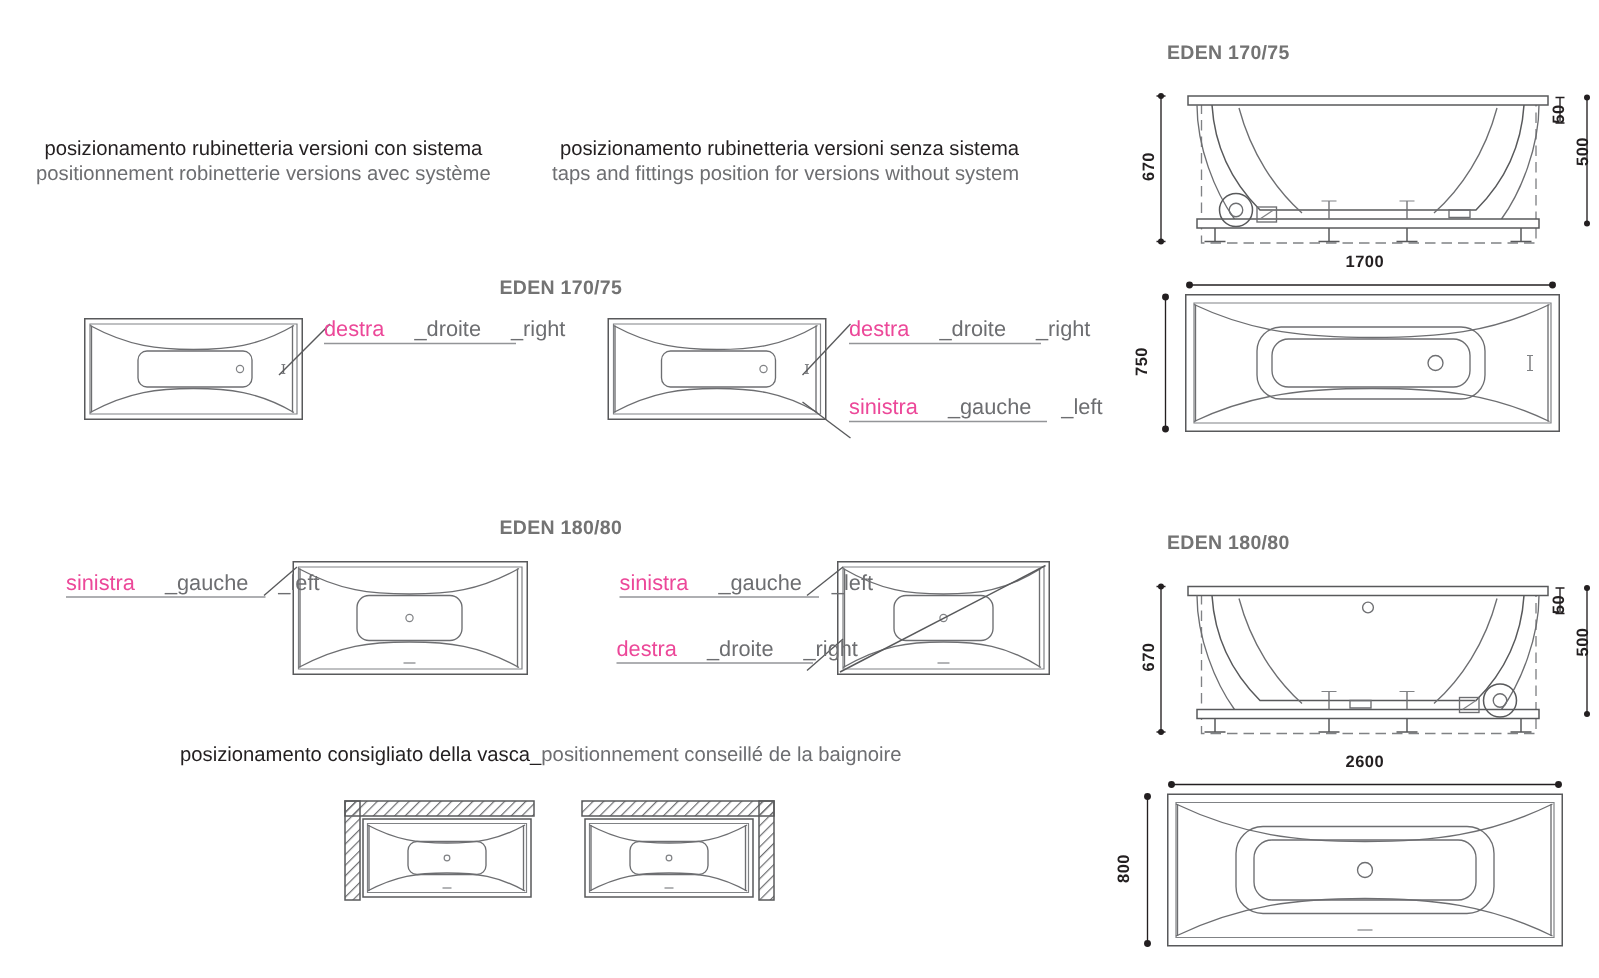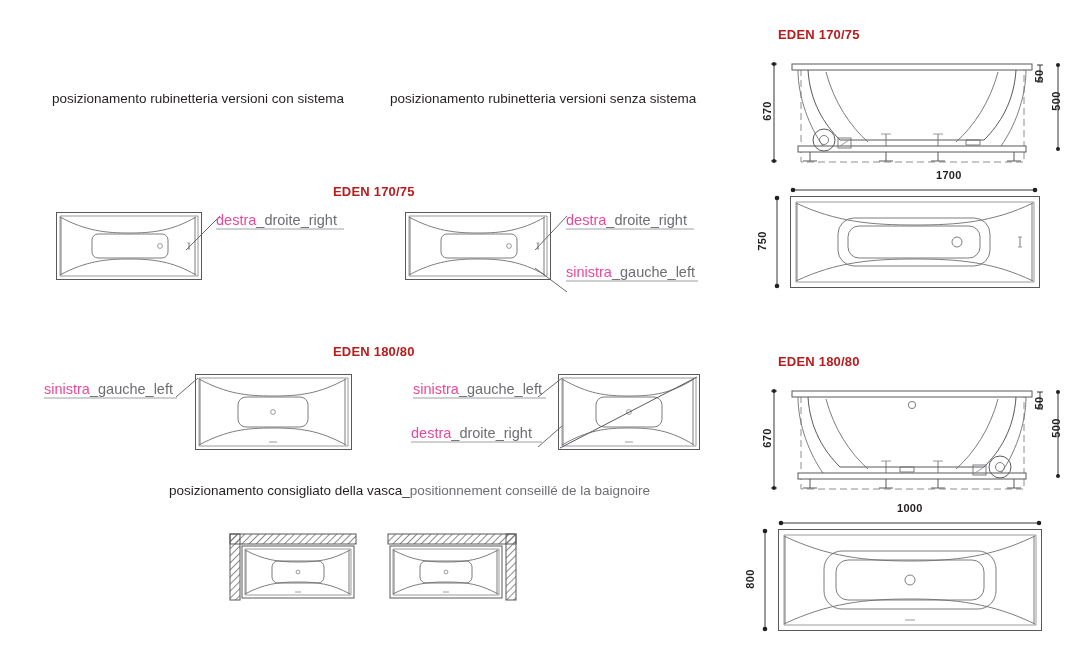--- a/index.html
+++ b/index.html
@@ -2,45 +2,47 @@
 <html><head>
 <meta charset="utf-8">
 <style>
   html,body{margin:0;padding:0;background:#ffffff;}
   body{width:1066px;height:652px;position:relative;overflow:hidden;
        font-family:"Liberation Sans",sans-serif;color:#231f20;}
   .abs{position:absolute;}
   .cap{font-size:13.5px;line-height:17px;white-space:nowrap;}
   .cap .it{color:#231f20;}
   .cap .fr,.cap .en{color:#6d6e71;}
-  .ttl{font-size:13px;font-weight:bold;color:#b91c1c;white-space:nowrap;letter-spacing:.2px;}
+  .ttl{font-size:13px;font-weight:bold;color:#737373;white-space:nowrap;letter-spacing:.2px;}
   .lbl{font-size:14.5px;white-space:nowrap;}
   .lbl .a{color:#ec4899;}
-  .lbl .b{color:#6d6e71;}
+  .lbl .b{color:#6d6e71;padding-left:20px;}
   .dim{font-size:11px;font-weight:bold;color:#231f20;letter-spacing:.3px;}
   .vert{transform:rotate(-90deg);transform-origin:center center;}
   svg{display:block;overflow:visible;}
   .ln{fill:none;stroke:#58595b;stroke-width:1;}
   .ln2{fill:none;stroke:#6d6e71;stroke-width:.9;}
   .thin{fill:none;stroke:#808285;stroke-width:.8;}
   .dash{fill:none;stroke:#808285;stroke-width:.9;stroke-dasharray:7 4;}
   .dimline{fill:none;stroke:#231f20;stroke-width:.9;}
   .leader{fill:none;stroke:#58595b;stroke-width:.9;}
   .under{fill:none;stroke:#939598;stroke-width:.9;}
   .wh{fill:#ffffff;}
 </style>
 </head>
 <body>
 
-<div class="abs cap" style="left:52px;top:90px;text-align:center;">
+<div class="abs cap" style="left:24px;top:90px;text-align:center;">
   <div class="it">posizionamento rubinetteria versioni con sistema</div>
-</div>
-
-<div class="abs cap" style="left:390px;top:90px;text-align:right;">
+  <div class="fr">positionnement robinetterie versions avec système</div>
+</div>
+
+<div class="abs cap" style="left:368px;top:90px;text-align:right;">
   <div class="it">posizionamento rubinetteria versioni senza sistema</div>
+  <div class="en">taps and fittings position for versions without system</div>
 </div>
 
 <div class="abs ttl" style="left:333px;top:184px;">EDEN 170/75</div>
 
 <div class="abs" style="left:56px;top:212px;">
   <svg width="146" height="68" viewBox="0 0 146 68">
     <rect class="ln" x="0.5" y="0.5" width="145" height="67"></rect>
     <path class="thin" d="M4 4 H142 V64 H4 Z"></path>
     <path class="ln2" d="M4 5 C30 19, 50 21, 73 21 C96 21, 116 19, 140 5"></path>
     <path class="ln2" d="M4 63 C30 49, 50 47, 73 47 C96 47, 116 49, 140 63"></path>
@@ -164,21 +166,21 @@
       <path class="leader" d="M0 23 L24 2"></path>
     </svg>
 </div>
 <div class="abs" style="left:411px;top:425px;">
   <div class="lbl"><span class="a">destra</span><span class="b">_droite</span><span class="b">_right</span></div>
   <svg width="131" height="4" viewBox="0 0 131 4">
       <path class="under" d="M0 1 H131"></path>
     </svg>
 </div>
 
-<div class="abs cap" style="left:120px;top:482px;text-align:right;width:530px;">
+<div class="abs cap" style="left:120px;top:494px;text-align:left;width:530px;">
   <div><span class="it">posizionamento consigliato della vasca_</span><span class="fr">positionnement conseillé de la baignoire</span></div>
 </div>
 
 <div class="abs" style="left:230px;top:534px;">
   <svg width="126" height="66" viewBox="0 0 126 66">
     <defs>
       <pattern id="hatchA" width="5" height="5" patternTransform="rotate(45)" patternUnits="userSpaceOnUse">
         <line x1="0" y1="0" x2="0" y2="5" stroke="#6d6e71" stroke-width="1.6"></line>
       </pattern>
     </defs>
@@ -266,21 +268,21 @@
 <div class="abs dim vert" style="left:1033px;top:70px;">50</div>
 <div class="abs dim vert" style="left:1046px;top:95px;">500</div>
 
 <div class="abs" style="left:790px;top:186px;">
   <svg width="248" height="8" viewBox="0 0 248 8">
     <path class="dimline" d="M3 4 H245"></path>
     <circle cx="3" cy="4" r="2.3" fill="#231f20"></circle>
       <circle cx="245" cy="4" r="2.3" fill="#231f20"></circle>
   </svg>
 </div>
-<div class="abs dim" style="left:936px;top:169px;">1700</div>
+<div class="abs dim" style="left:897px;top:169px;">1700</div>
 
 <div class="abs" style="left:790px;top:196px;">
   <svg width="250" height="92" viewBox="0 0 250 92">
     <rect class="ln" x="0.5" y="0.5" width="249" height="91"></rect>
     <path class="thin" d="M6 6 H244 V86 H6 Z"></path>
     <path class="ln2" d="M6 7 C46 26, 82 29, 125 29 C168 29, 204 26, 243 7"></path>
     <path class="ln2" d="M6 85 C46 66, 82 63, 125 63 C168 63, 204 66, 243 85"></path>
     <path class="ln2" d="M7 7 V85"></path>
     <path class="ln2" d="M242 7 V85"></path>
     <rect class="ln2" x="48" y="22" width="152" height="48" rx="16"></rect>
@@ -342,21 +344,21 @@
 <div class="abs dim vert" style="left:1033px;top:397px;">50</div>
 <div class="abs dim vert" style="left:1046px;top:422px;">500</div>
 
 <div class="abs" style="left:778px;top:519px;">
   <svg width="264" height="8" viewBox="0 0 264 8">
     <path class="dimline" d="M3 4 H261"></path>
     <circle cx="3" cy="4" r="2.3" fill="#231f20"></circle>
       <circle cx="261" cy="4" r="2.3" fill="#231f20"></circle>
   </svg>
 </div>
-<div class="abs dim" style="left:897px;top:502px;">1000</div>
+<div class="abs dim" style="left:897px;top:502px;">2600</div>
 
 <div class="abs" style="left:778px;top:529px;">
   <svg width="264" height="102" viewBox="0 0 264 102">
     <rect class="ln" x="0.5" y="0.5" width="263" height="101"></rect>
     <path class="thin" d="M6 6 H258 V96 H6 Z"></path>
     <path class="ln2" d="M6 7 C50 28, 88 32, 132 32 C176 32, 214 28, 257 7"></path>
     <path class="ln2" d="M6 95 C50 74, 88 70, 132 70 C176 70, 214 74, 257 95"></path>
     <path class="ln2" d="M7 7 V95"></path>
     <path class="ln2" d="M256 7 V95"></path>
     <rect class="ln2" x="46" y="22" width="172" height="58" rx="18"></rect>

